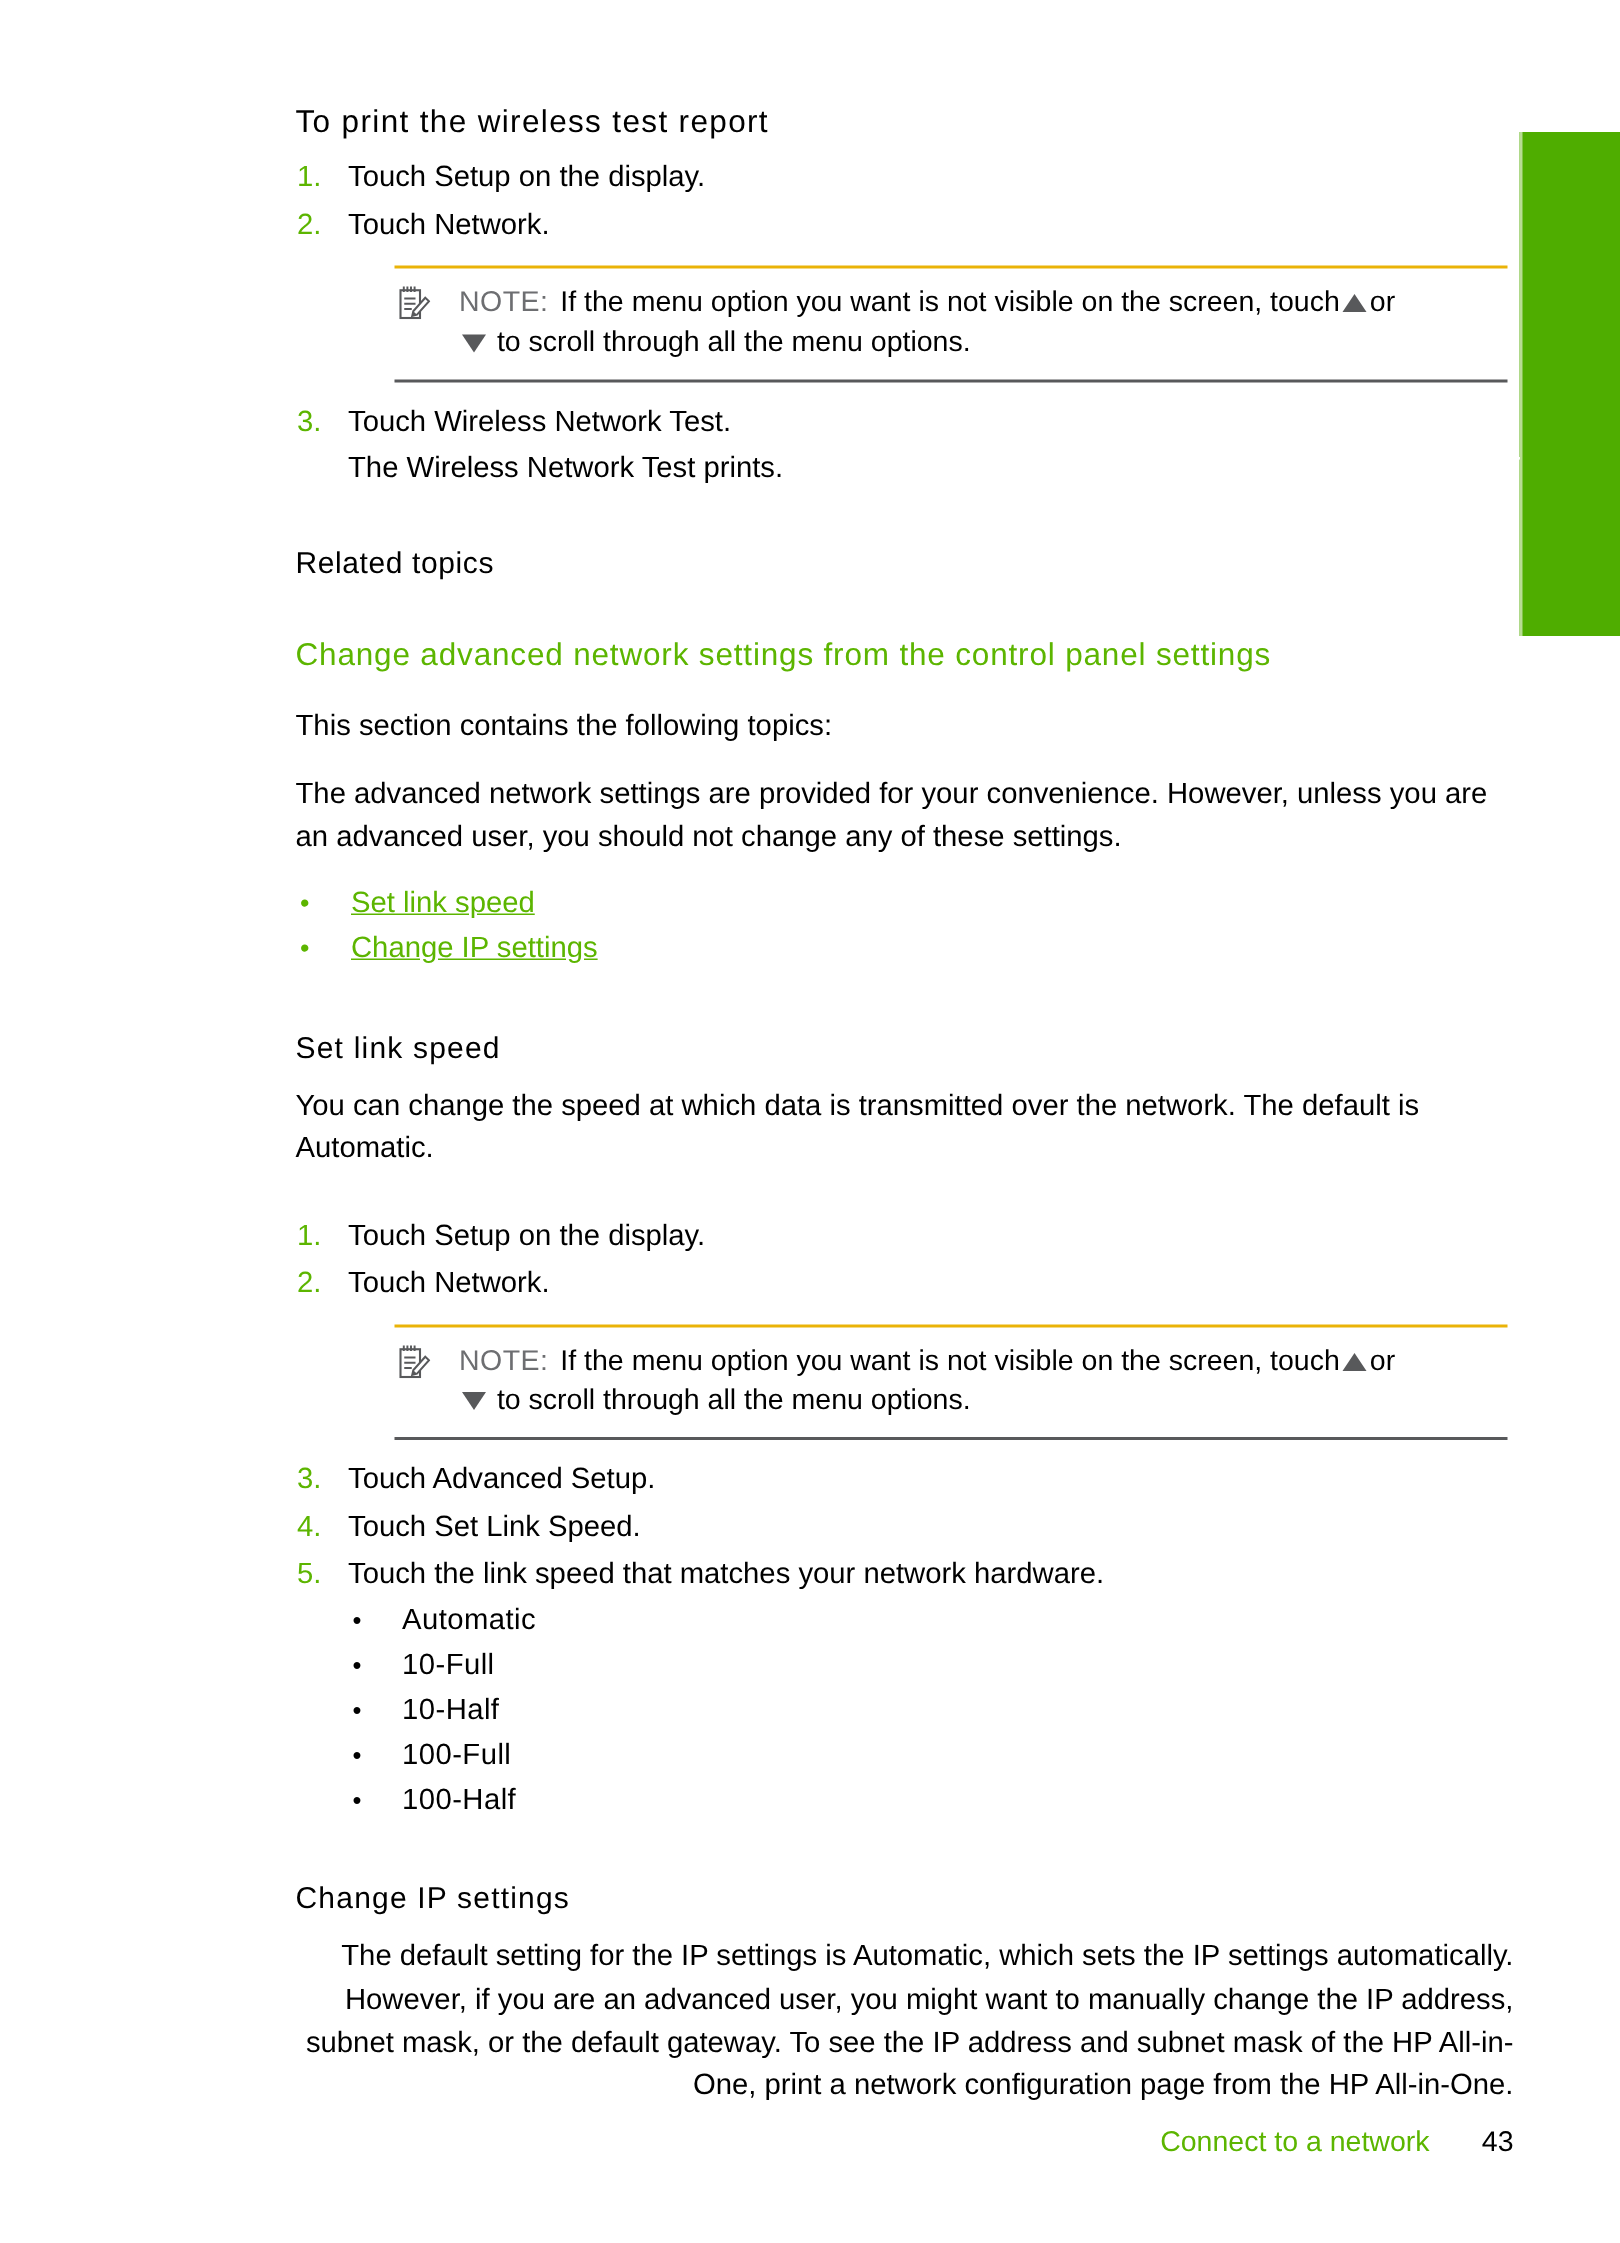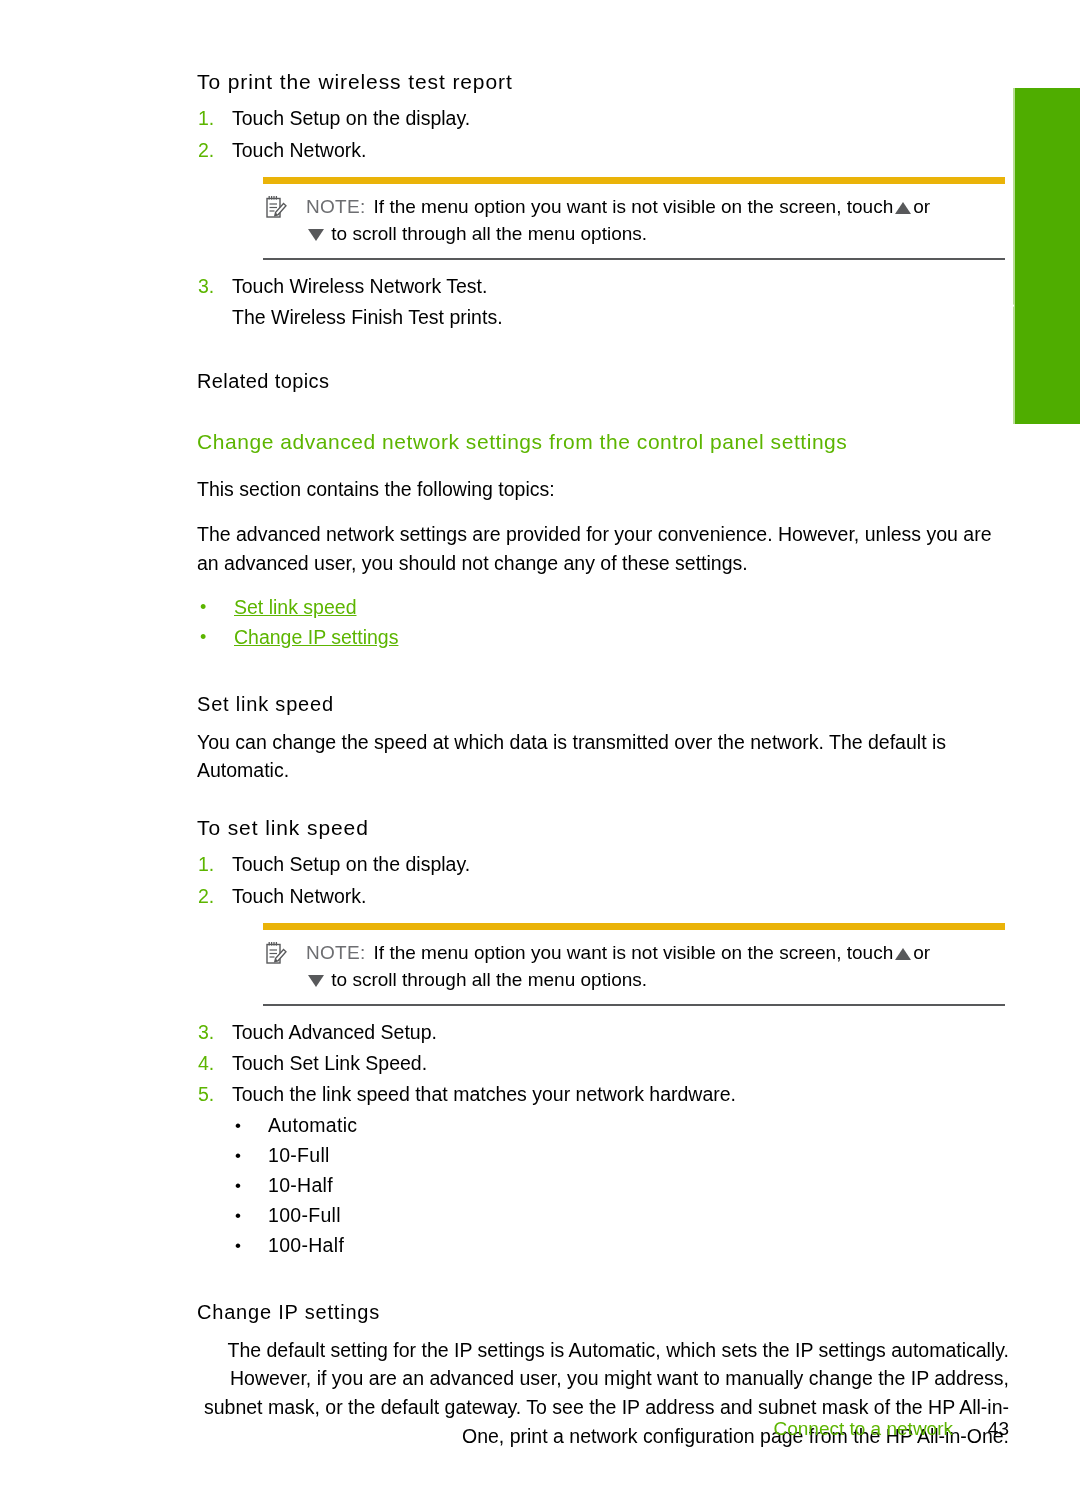--- a/index.html
+++ b/index.html
@@ -166,21 +166,21 @@
     left: 38px;
     top: 0;
     color: #000;
     font-size: 17px;
     line-height: 1.72;
   }
 
   
   .note {
     margin: 12px 0 12px 66px;
-    border-top: 7px solid #eab308;
+    border-top: 2px solid #eab308;
     border-bottom: 2px solid #58595b;
     padding: 10px 0 10px 0;
     width: 742px;
     box-sizing: border-box;
     position: relative;
   }
   .note-inner {
     position: relative;
     padding-left: 43px;
     font-size: 19px;
@@ -281,21 +281,21 @@
         <span class="tri tri-down"></span> <span>to scroll through all the menu options.</span>
       </div>
     </div>
 
     <ul class="steps">
       <li class="step">
         <span class="step-num">3.</span>
         <span>Touch Wireless Network Test.</span>
       </li>
     </ul>
-    <div class="step-cont">The Wireless Finish Test prints.</div>
+    <div class="step-cont">The Wireless Network Test prints.</div>
 
     <div class="gap-lg"></div>
 
     <div class="h-related">Related topics</div>
 
     <div class="gap-md"></div>
 
     <div class="h-section">Change advanced network settings from the control panel settings</div>
 
     <p class="body">This section contains the following topics:</p>
@@ -312,21 +312,20 @@
       </li>
     </ul>
 
     <div class="gap-lg"></div>
 
     <div class="h-sub">Set link speed</div>
     <p class="body">You can change the speed at which data is transmitted over the network. The default is Automatic.</p>
 
     <div class="gap-sm"></div>
 
-    <div class="h-proc">To set link speed</div>
 
     <ul class="steps">
       <li class="step">
         <span class="step-num">1.</span>
         <span>Touch Setup on the display.</span>
       </li>
       <li class="step">
         <span class="step-num">2.</span>
         <span>Touch Network.</span>
       </li>

